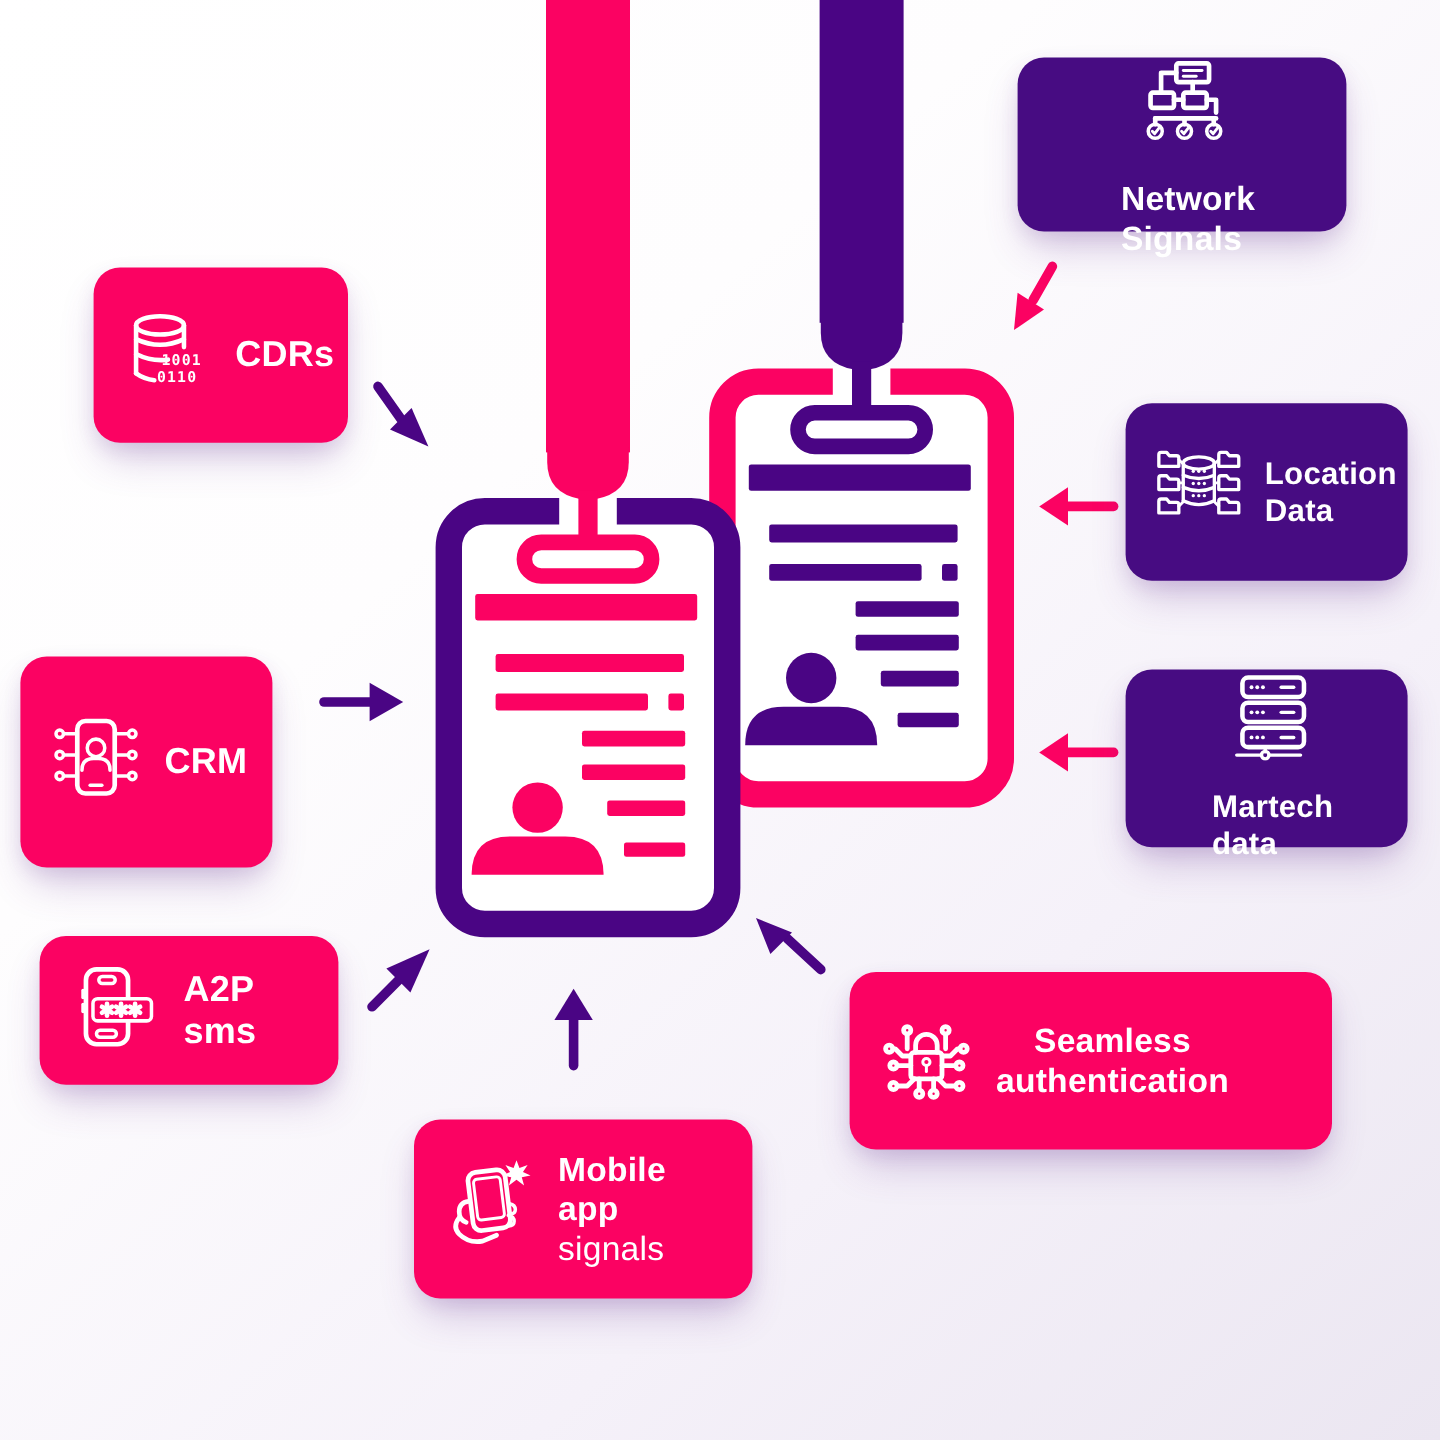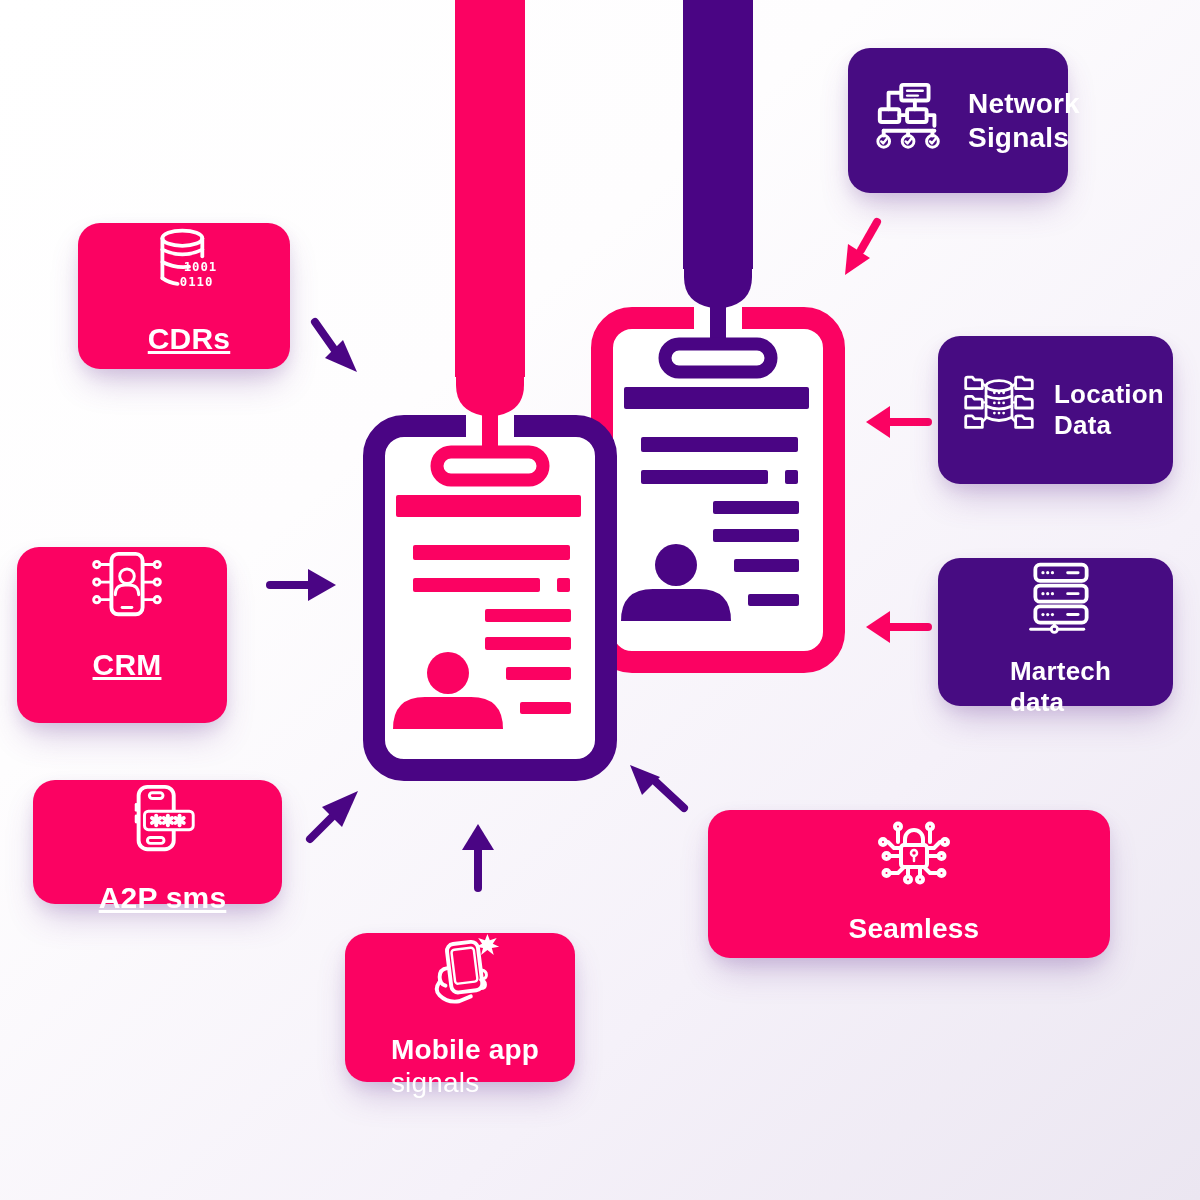--- a/index.html
+++ b/index.html
@@ -19,36 +19,36 @@
   
   .badge-left{--bc:var(--purple);--ac:var(--pink);}
   .badge-right{--bc:var(--pink);--ac:var(--purple);}
 
   
   .card{
     position:absolute;z-index:2;border-radius:22px;
     display:flex;align-items:center;gap:18px;padding:0 14px 0 24px;
     box-shadow:0 18px 34px -8px rgba(105,55,150,.30),0 6px 14px rgba(105,55,150,.10);
   }
-  .card.pink{background:var(--pink);flex-direction:column;}
+  .card.pink{background:var(--pink);}
   .card.purple{background:var(--card-purple);}
   .label{color:#fff;font-weight:700;font-size:28px;line-height:1.18;letter-spacing:.2px;}
   .label .light{font-weight:400;}
-  .big .label{font-size:30px;text-decoration:underline;}
+  .big .label{font-size:30px;}
   .sm .label{font-size:26px;}
   .icon{flex:0 0 auto;}
 
-  #card-network {left:848px;top:48px;width:220px;height:145px;}
+  #card-network {left:848px;top:48px;width:274px;height:145px;flex-direction:column;}
   #card-cdrs    {left:78px;top:223px;width:212px;height:146px;}
   #card-location{left:938px;top:336px;width:235px;height:148px;}
   #card-crm     {left:17px;top:503px;width:210px;height:176px;margin-top:44px;}
   #card-martech {left:938px;top:558px;width:235px;height:148px;flex-direction:column;}
   #card-a2p     {left:33px;top:780px;width:249px;height:124px;}
   #card-seamless{left:708px;top:810px;width:402px;height:148px;text-align:center;}
-  #card-mobile  {left:345px;top:933px;width:230px;height:149px;}
+  #card-mobile  {left:345px;top:933px;width:282px;height:149px;}
 
   
   .ln *{stroke:#fff;fill:none;stroke-width:4;stroke-linecap:round;stroke-linejoin:round;}
   .ln .t3 {stroke-width:3;}
   .ln .t25{stroke-width:2.5;}
   .ln .fw {fill:#fff;stroke:none;}
   .bintxt{fill:#fff;stroke:none;font-family:"DejaVu Sans Mono",monospace;font-size:13px;font-weight:700;letter-spacing:1px;text-anchor:middle;}
 </style>
 </head>
 <body>
@@ -336,20 +336,21 @@
           <path d="M34,57 V66"></path>
               <circle cx="34" cy="69.5" r="3"></circle>
           <path d="M46,57 V66"></path>
               <circle cx="46" cy="69.5" r="3"></circle>
         </g>
       </g>
         </svg>
     </span>
     <div class="label">
       <div>Seamless</div>
+      <div>authentication</div>
     </div>
   </div>
 
   <div class="card pink" id="card-mobile">
     <span class="icon">
       <svg width="78" height="78" viewBox="0 0 80 80">
           <g class="ln">
         <g transform="rotate(-7 40 38)">
           <rect x="24" y="10" width="32" height="50" rx="7"></rect>
           <rect class="t25" x="28.5" y="16" width="23" height="35" rx="3"></rect>

